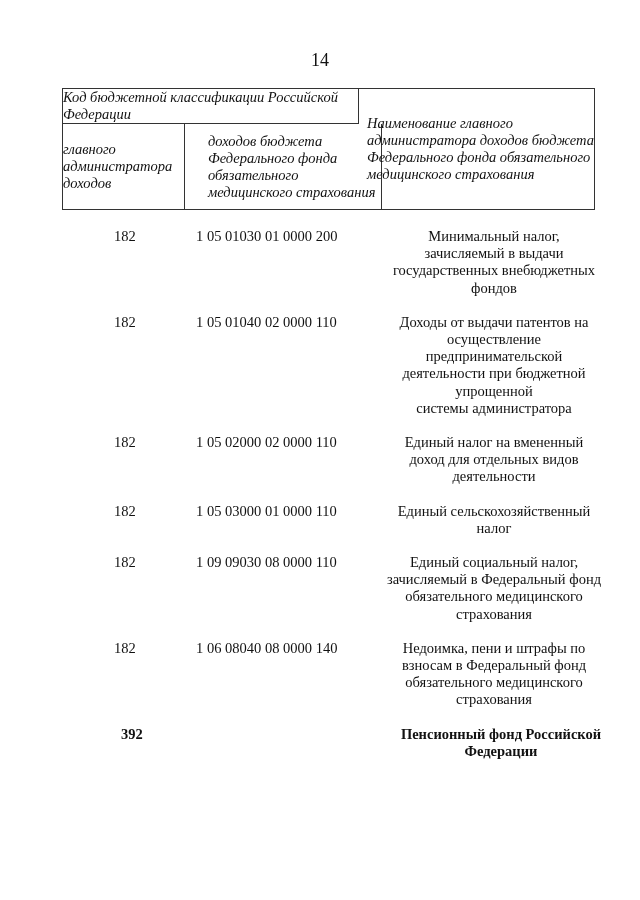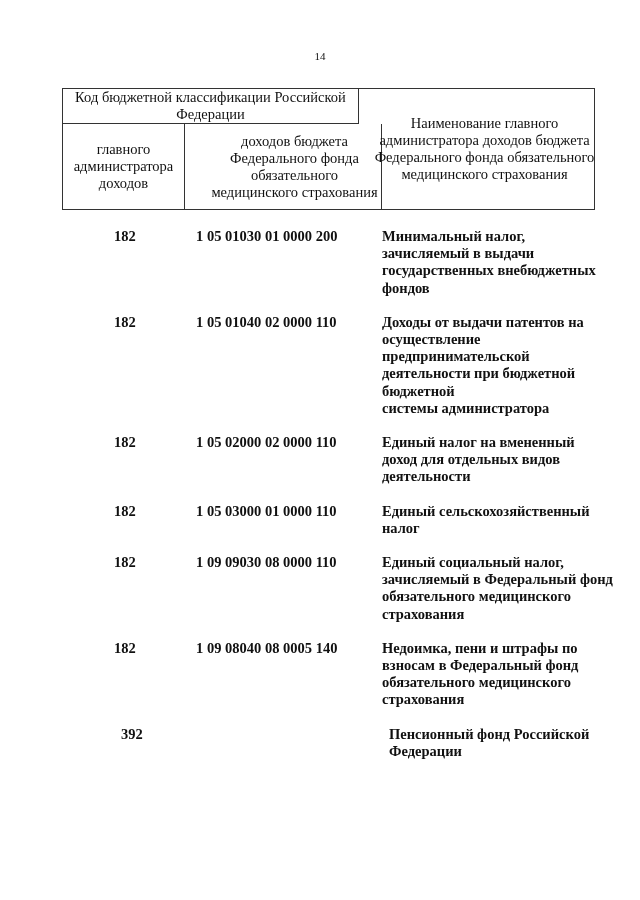--- a/index.html
+++ b/index.html
@@ -15,39 +15,40 @@
     font-family: "Liberation Serif", "DejaVu Serif", serif;
     color: #111111;
     font-size: 14.5px;
   }
   .page-number {
     position: absolute;
     top: 50px;
     left: 0;
     width: 640px;
     text-align: center;
-    font-size: 11px;
+    font-size: 18px;
   }
   .header-table {
     position: absolute;
     left: 62px;
     top: 88px;
     width: 533px;
     height: 122px;
     border: 1px solid #333;
     box-sizing: border-box;
   }
   .hcell {
     position: absolute;
     display: flex;
     align-items: center;
     justify-content: center;
-    text-align: center;
+    text-align: left;
     line-height: 17px;
     box-sizing: border-box;
+    font-style: italic;
   }
   .h-code-group {
     left: 0; top: 0;
     width: 296px; height: 35px;
     border-right: 1px solid #333;
     border-bottom: 1px solid #333;
   }
   .h-admin {
     left: 0; top: 35px;
     width: 122px; height: 85px;
@@ -67,40 +68,39 @@
     position: absolute;
     left: 0;
     top: 228px;
     width: 640px;
   }
   .row {
     position: relative;
     display: flex;
     line-height: 17.2px;
     margin-bottom: 17px;
-    font-weight: bold;
   }
   .c-admin {
     width: 100px;
     margin-left: 114px;
   }
   .c-code {
     width: 167px;
     margin-left: -100px;
     position: relative;
     left: 86px;
   }
   .c-name {
     width: 240px;
     position: relative;
     left: 4px;
   }
   .row .c-admin { position: absolute; left: 0; margin-left: 114px; }
   .row .c-code { position: absolute; left: 196px; margin-left: 0; }
-  .row .c-name { margin-left: 366px; left: 16px; }
+  .row .c-name { margin-left: 366px; left: 8px; text-align: center; }
   .row.bold { font-weight: bold; margin-left: 7px; }
 </style>
 </head>
 <body>
 
 <div class="page-number">14</div>
 
 <div class="header-table">
   <div class="hcell h-code-group">Код бюджетной классификации Российской Федерации</div>
   <div class="hcell h-admin">главного администратора доходов</div>
@@ -120,21 +120,21 @@
       </div>
     </div>
     <div class="row">
       <div class="c-admin">182</div>
       <div class="c-code">1 05 01040 02 0000 110</div>
       <div class="c-name">
         <div>Доходы от выдачи патентов на</div>
         <div>осуществление</div>
         <div>предпринимательской</div>
         <div>деятельности при бюджетной</div>
-        <div>бюджетной</div>
+        <div>упрощенной</div>
         <div>системы администратора</div>
       </div>
     </div>
     <div class="row">
       <div class="c-admin">182</div>
       <div class="c-code">1 05 02000 02 0000 110</div>
       <div class="c-name">
         <div>Единый налог на вмененный</div>
         <div>доход для отдельных видов</div>
         <div>деятельности</div>
@@ -153,21 +153,21 @@
       <div class="c-code">1 09 09030 08 0000 110</div>
       <div class="c-name">
         <div>Единый социальный налог,</div>
         <div>зачисляемый в Федеральный фонд</div>
         <div>обязательного медицинского</div>
         <div>страхования</div>
       </div>
     </div>
     <div class="row">
       <div class="c-admin">182</div>
-      <div class="c-code">1 09 08040 08 0005 140</div>
+      <div class="c-code">1 06 08040 08 0000 140</div>
       <div class="c-name">
         <div>Недоимка, пени и штрафы по</div>
         <div>взносам в Федеральный фонд</div>
         <div>обязательного медицинского</div>
         <div>страхования</div>
       </div>
     </div>
     <div class="row bold">
       <div class="c-admin">392</div>
       <div class="c-code"></div>

